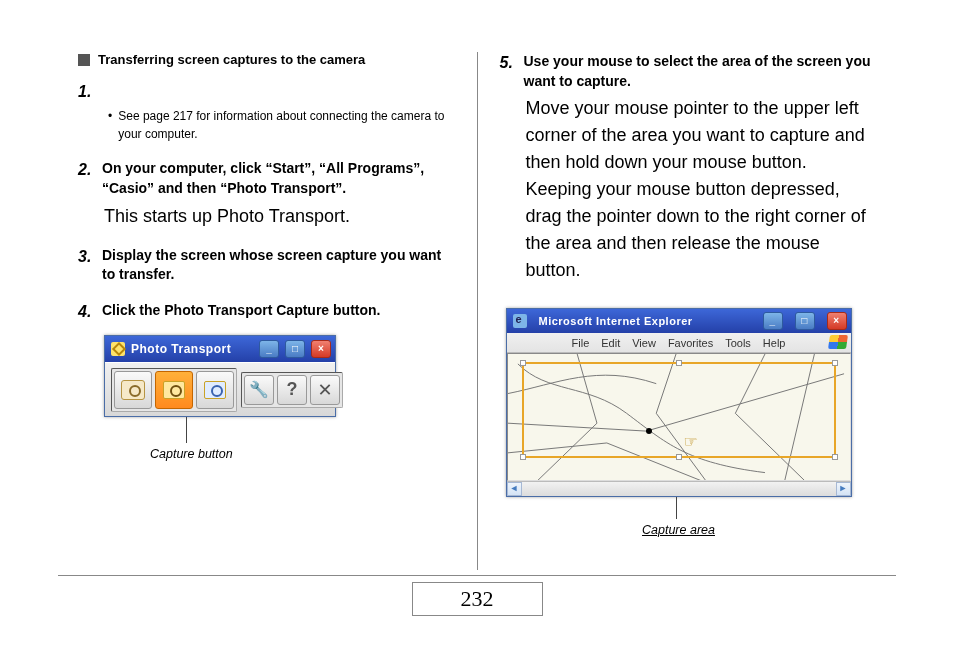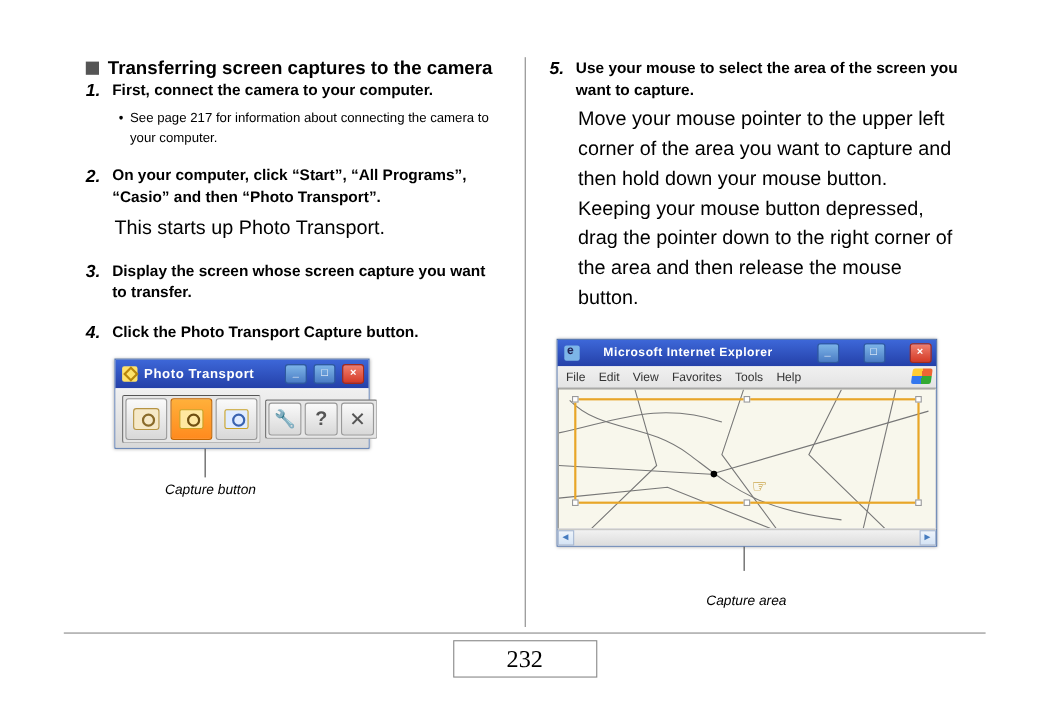--- a/index.html
+++ b/index.html
@@ -9,25 +9,26 @@
     font-family: Arial, Helvetica, sans-serif;
     background: #fff;
     color: #000;
     position: relative;
     padding: 52px 58px 0 58px;
   }
   .cols { display: flex; gap: 0; height: 518px; }
   .col { flex: 1; padding: 0 20px; }
   .divider { width: 1px; background: #888; margin: 0 2px; }
   .section-title {
-    font-size: 17px;
+    font-size: 13px;
     font-weight: bold;
     display: flex;
     align-items: center;
     gap: 8px;
+    margin-bottom: 14px;
   }
   .sq { width: 12px; height: 12px; background: #555; display: inline-block; flex-shrink: 0; }
   .step { margin-bottom: 16px; }
   .step-head { font-size: 14px; font-weight: bold; line-height: 1.4; display: flex; gap: 6px; }
   .num { font-style: italic; font-weight: bold; font-size: 16px; color: #000; flex-shrink: 0; min-width: 18px;}
   .step-body { margin-left: 26px; font-size: 18px; line-height: 1.5; margin-top: 4px; }
   .bullet { font-size: 12px; line-height: 1.5; margin-left: 30px; margin-top: 4px; display:flex; gap:6px;}
   .bullet .dot{flex-shrink:0;}
   .figure { margin-left: 26px; margin-top: 12px; }
   .caption { font-style: italic; font-size: 12.5px; text-align: center; margin-top: 24px; }
@@ -94,37 +95,38 @@
   }
   .ie-title {
     height: 24px;
     background: linear-gradient(#3d67d8,#2440a8);
     color: #fff;
     font-size: 11px;
     font-weight: bold;
     display: flex;
     align-items: center;
     padding: 0 4px 0 6px;
-    gap: 22px;
+    gap: 12px;
     font-family: "Segoe UI",Arial,sans-serif;
     letter-spacing:.5px;
   }
   .ie-logo{width:14px;height:14px;border-radius:2px;background:#7db5e8;position:relative;}
   .ie-logo:after{content:"e";color:#225; font-size:11px; font-weight:bold; position:absolute;left:3px;top:-1px;}
   .ie-menu {
     height: 20px;
     background: linear-gradient(#f0f0f0,#e4e4e4);
     font-size: 11px;
     color:#333;
     display:flex;
     align-items:center;
     gap:12px;
     padding: 0 8px;
     border-bottom:1px solid #bbb;
     position:relative;
+    justify-content:center;
   }
   .ie-winflag{width:18px;height:14px;position:absolute;right:4px;top:2px;
     background: conic-gradient(#e63 0 25%,#3a3 0 50%,#37e 0 75%,#fc3 0 100%);
     border-radius:2px; transform: skewX(-8deg);}
   .ie-view {
     height: 128px;
     background: #f8f7ec;
     position:relative;
     border:1px inset #ddd;
     overflow:hidden;
@@ -171,21 +173,20 @@
   <div class="col">
 
     <div class="section-title">
       <span class="sq"></span>
       <span>Transferring screen captures to the camera</span>
     </div>
 
     <div class="step">
       <div class="step-head">
         <span class="num">1.</span>
-        <span>First, connect the camera to your computer.</span>
       </div>
       <div class="bullet">
         <span class="dot" style="position:static;width:auto;height:auto;background:none;">•</span>
         <span>See page 217 for information about connecting the camera to your computer.</span>
       </div>
     </div>
 
     <div class="step">
       <div class="step-head">
         <span class="num">2.</span>
@@ -293,21 +294,21 @@
           <span class="dot"></span>
           <span class="hand">☞</span>
         </div>
         <div class="ie-scroll">
           <div class="arr">◄</div>
           <div class="track"></div>
           <div class="arr">►</div>
         </div>
       </div>
       <div class="ie-callout"></div>
-      <div class="caption" style="margin-top:16px; width:346px;">Capture area</div>
+      <div class="caption" style="margin-top:0; width:346px;text-decoration:underline;">Capture area</div>
     </div>
 
   </div>
 </div>
 
 <div class="footer">
   <div class="foot-rule"></div>
   <div class="foot-row">
     <div class="page-box">232</div>
   </div>

